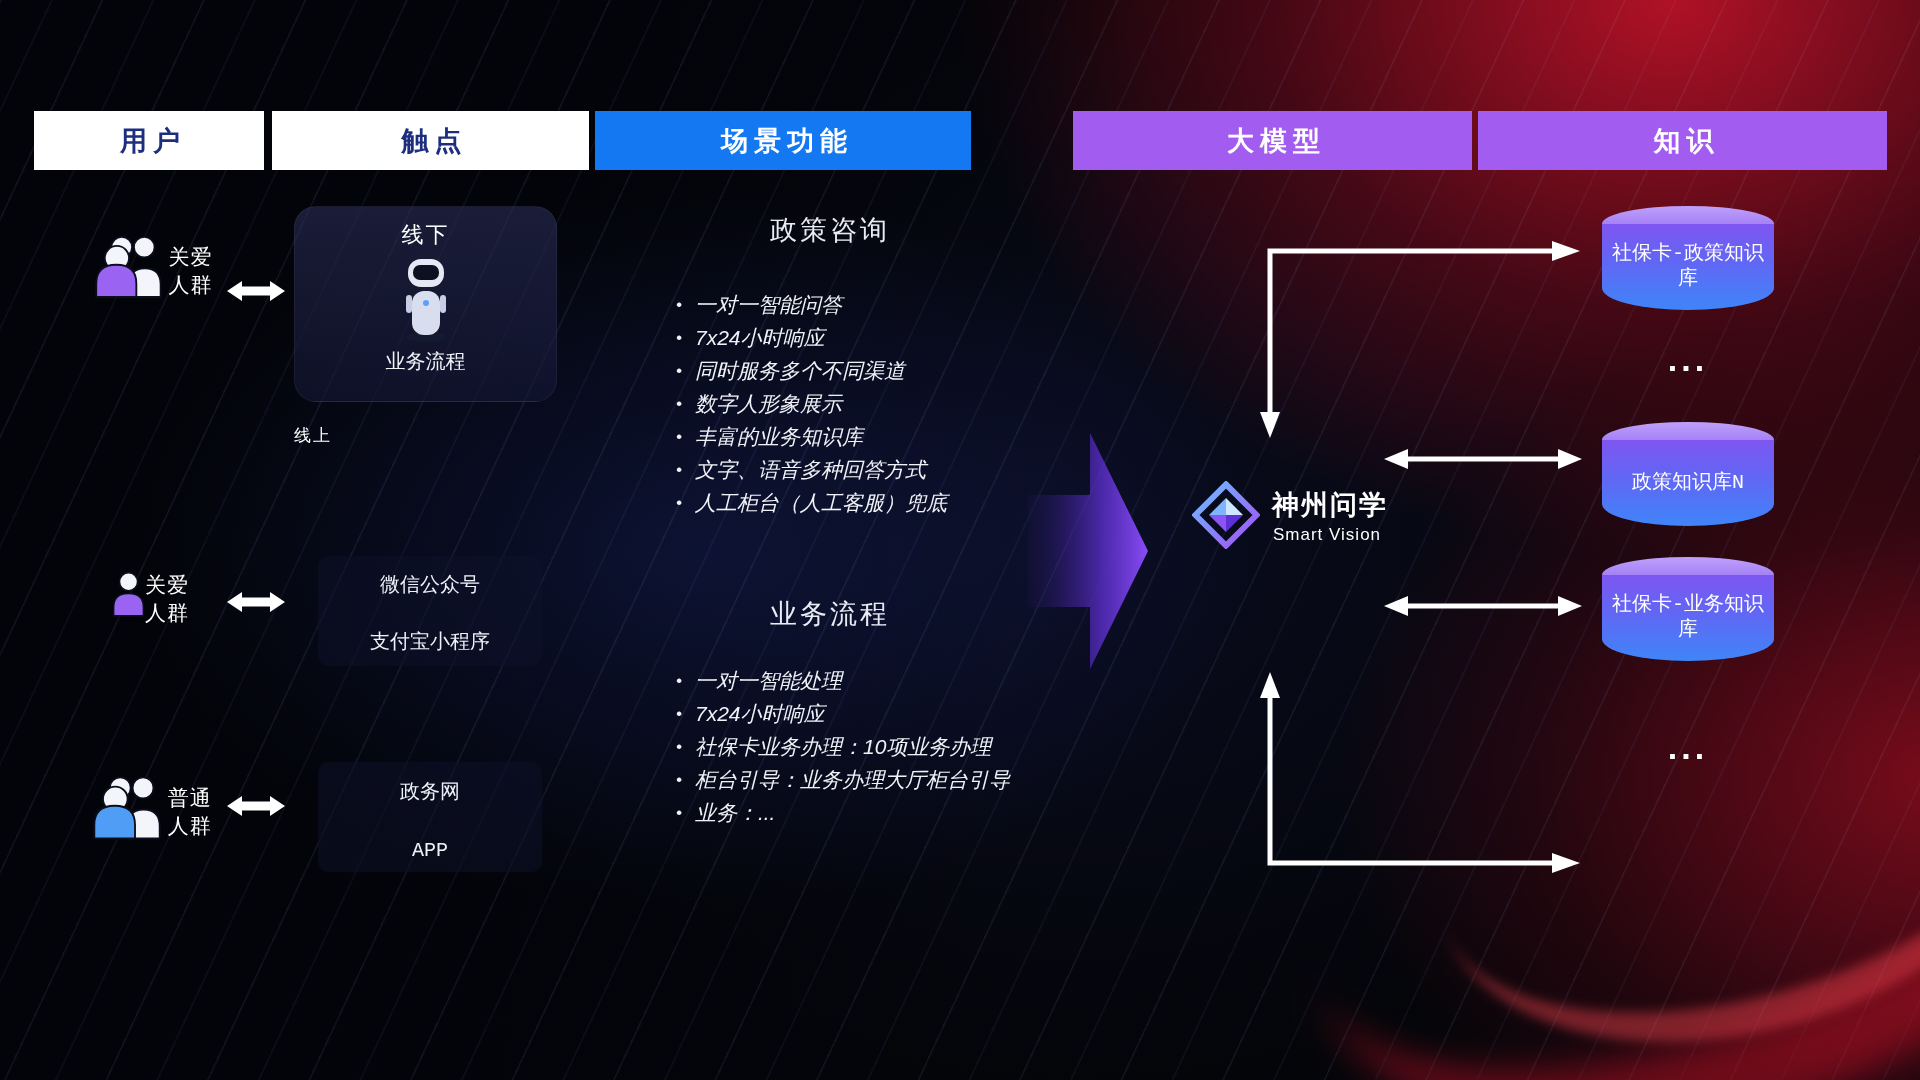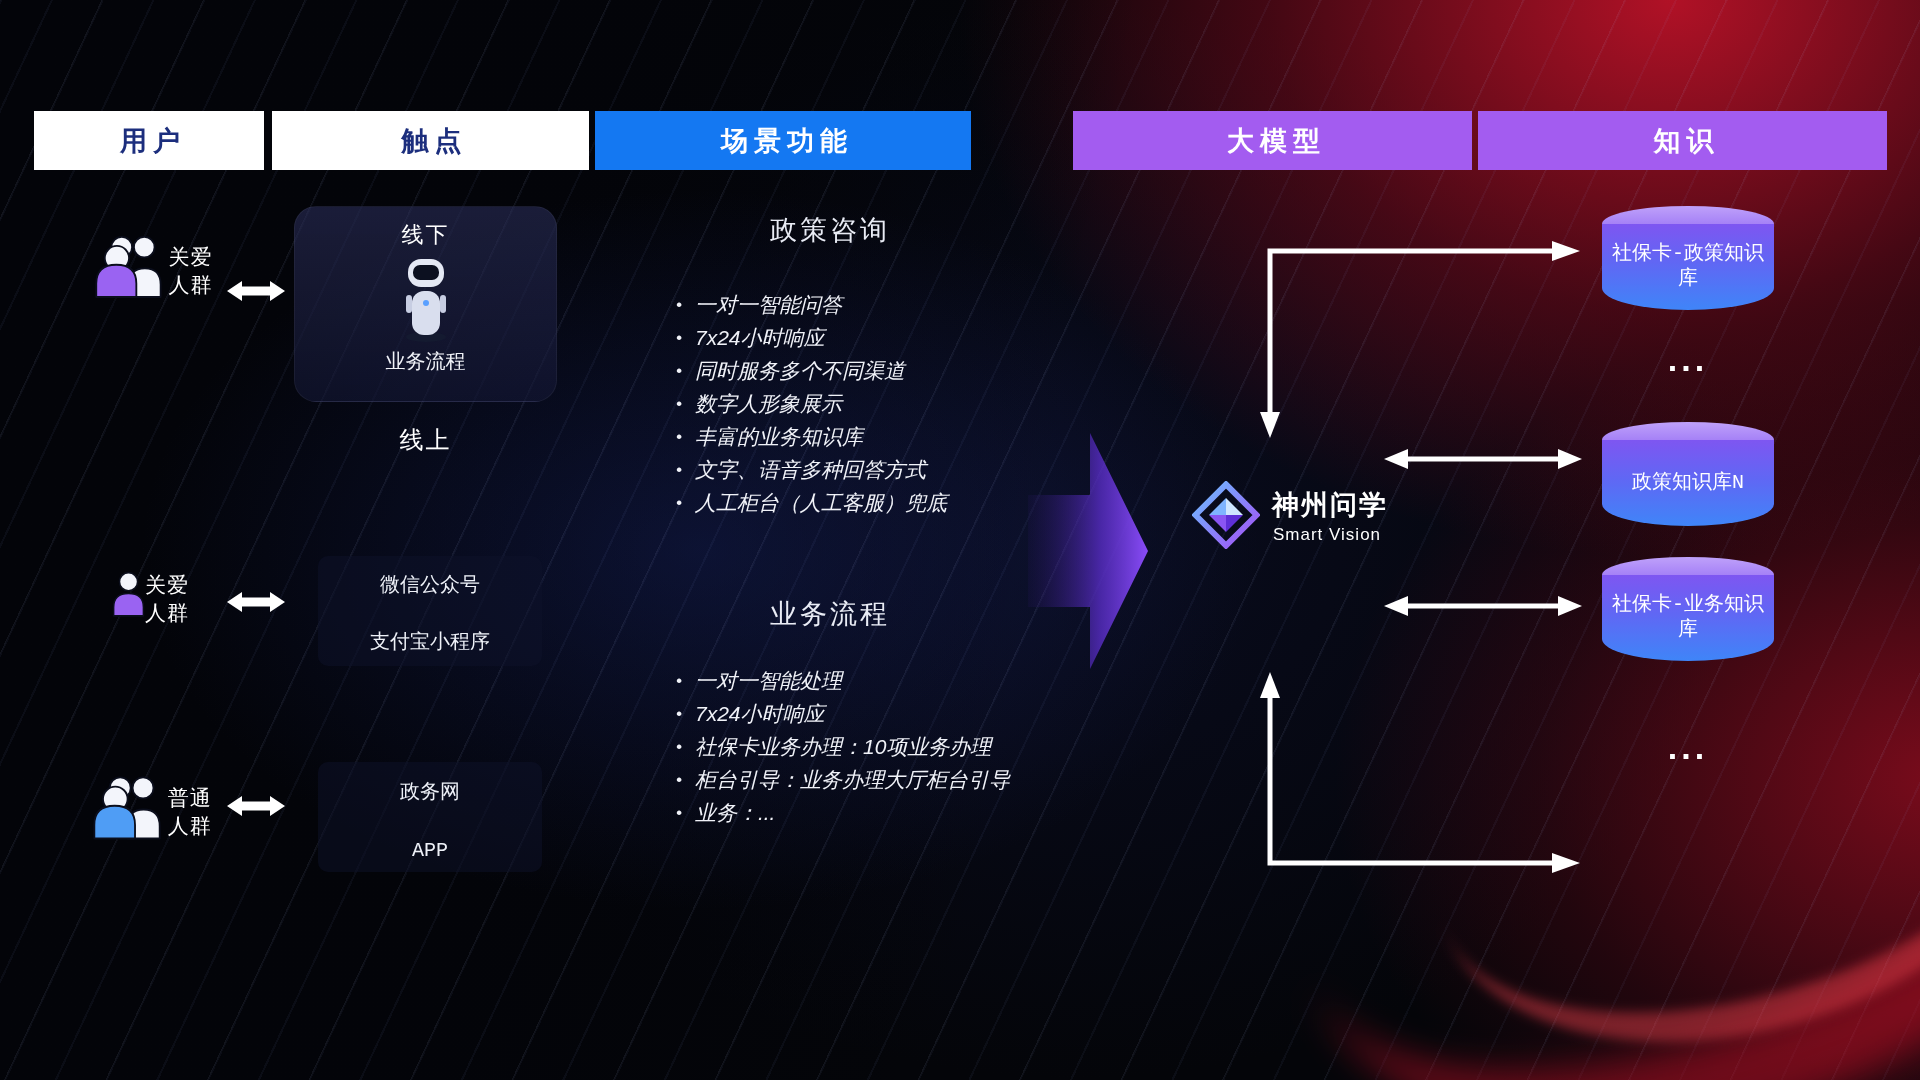--- a/index.html
+++ b/index.html
@@ -41,21 +41,21 @@
   .ulabel { margin-top:10px; color:#fff; font-size:21px; letter-spacing:1px; }
   .darrow { position:absolute; }
 
   
   .offline-card { position:absolute; left:294px; top:206px; width:263px; height:196px; border-radius:22px;
     background:linear-gradient(180deg, rgba(46,50,96,0.55), rgba(20,23,52,0.62));
     border:1px solid rgba(255,255,255,0.05); }
   .tp-title { margin-top:13px; text-align:center; font-size:22px; color:#fff; letter-spacing:2px; }
   .robot { display:block; margin:5px auto 0 auto; }
   .tp-sub { text-align:center; font-size:20px; color:#f0f2f8; margin-top:5px; }
-  .tp-online { position:absolute; left:294px; top:424px; width:263px; text-align:center; font-size:24px;
+  .tp-online { position:absolute; left:294px; top:424px; width:263px; font-size:17px;
     color:#fff; letter-spacing:2px; }
   .chan-panel { position:absolute; left:318px; width:224px; height:110px; border-radius:10px;
     background:rgba(14,18,42,0.5); }
   .chan { position:absolute; left:318px; width:224px; height:46px; display:flex; align-items:center;
     justify-content:center; font-size:20px; color:#eef1f8;font-family:Liberation Mono, monospace; }
 
   
   .scene-title { position:absolute; left:595px; width:470px; text-align:center; font-size:27px;
     color:#e9ecf5; letter-spacing:3px; }
   .scene-list { position:absolute; left:676px; list-style:none;font-style:italic; }

